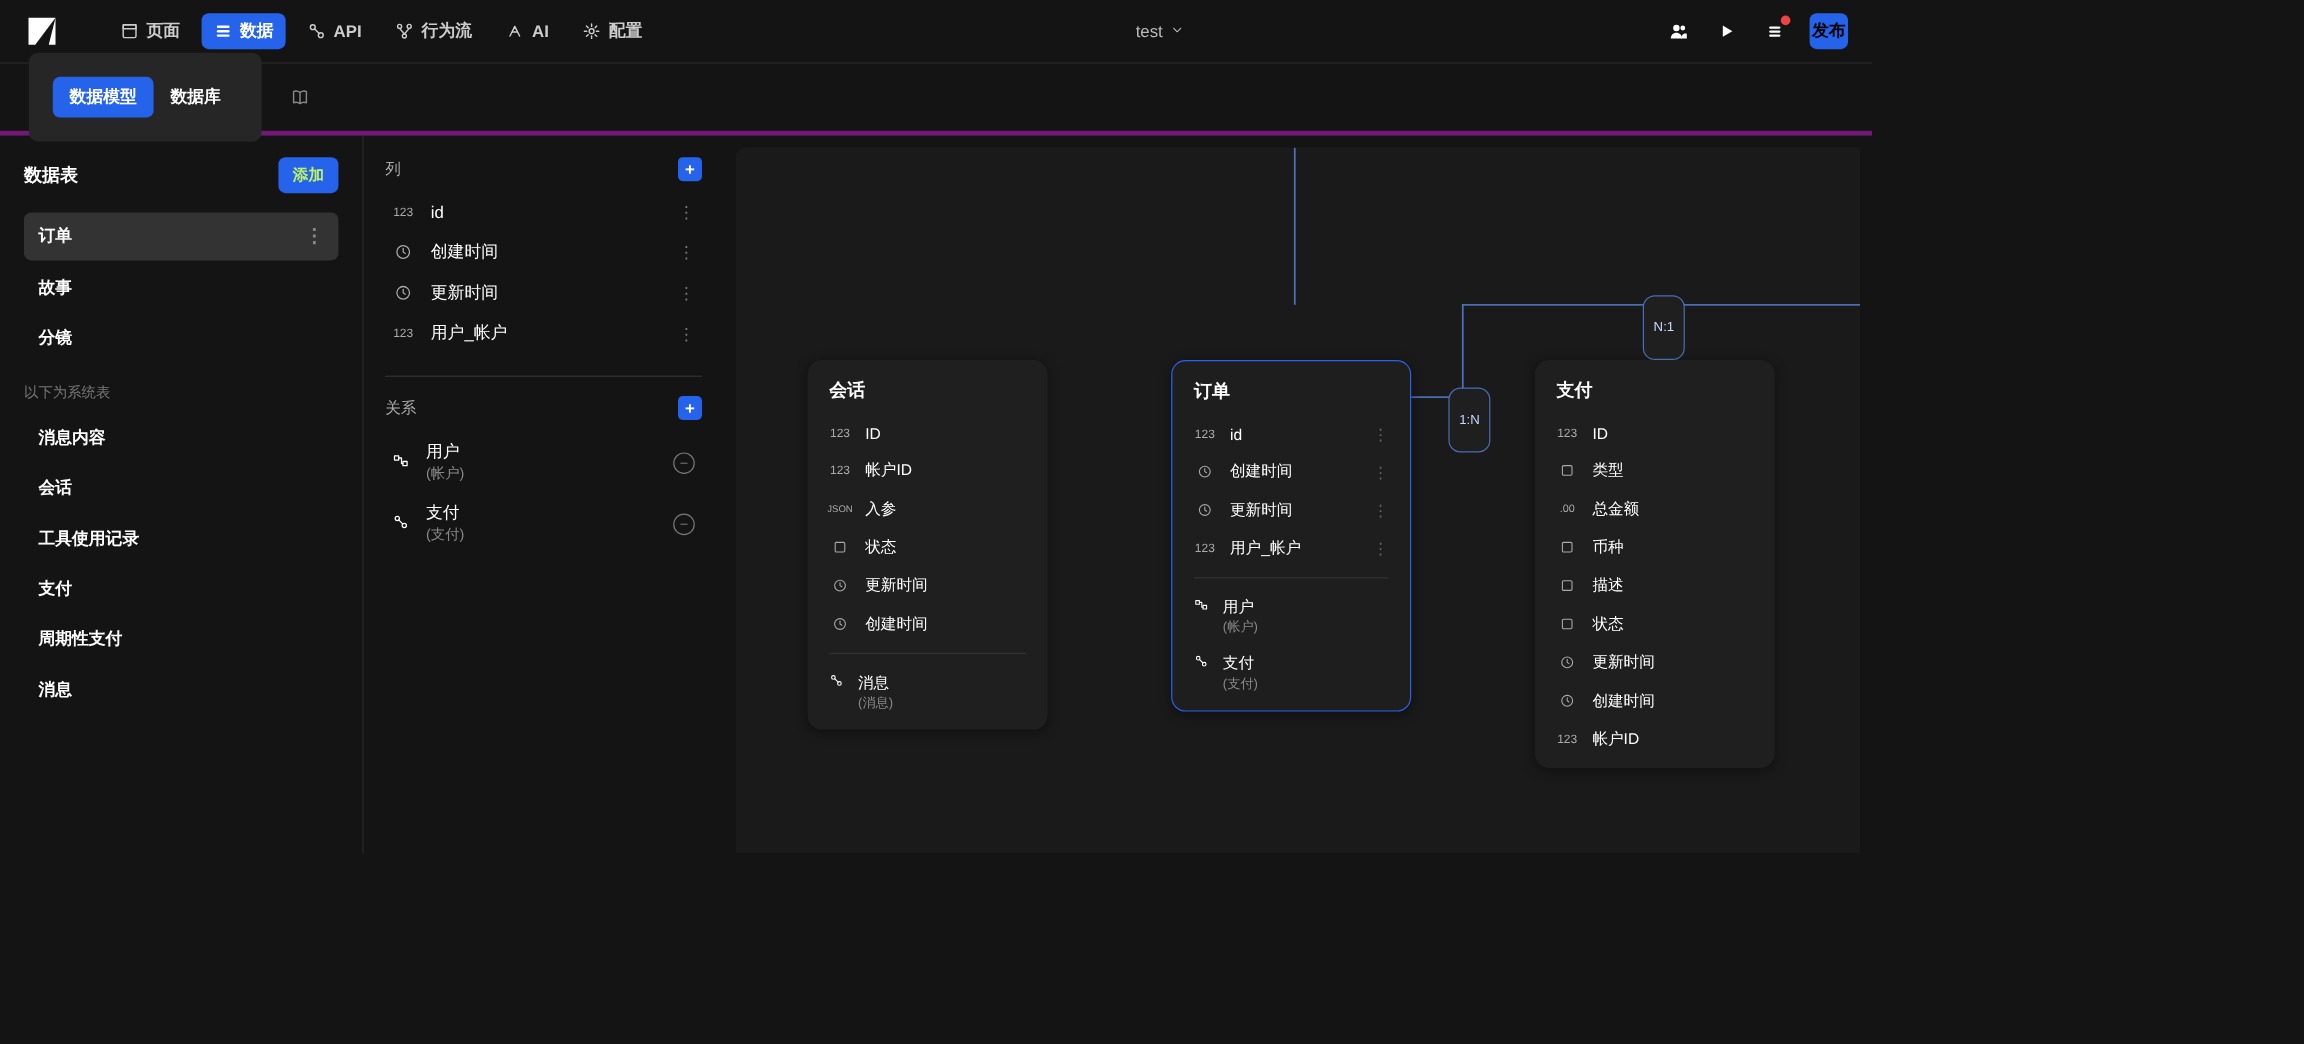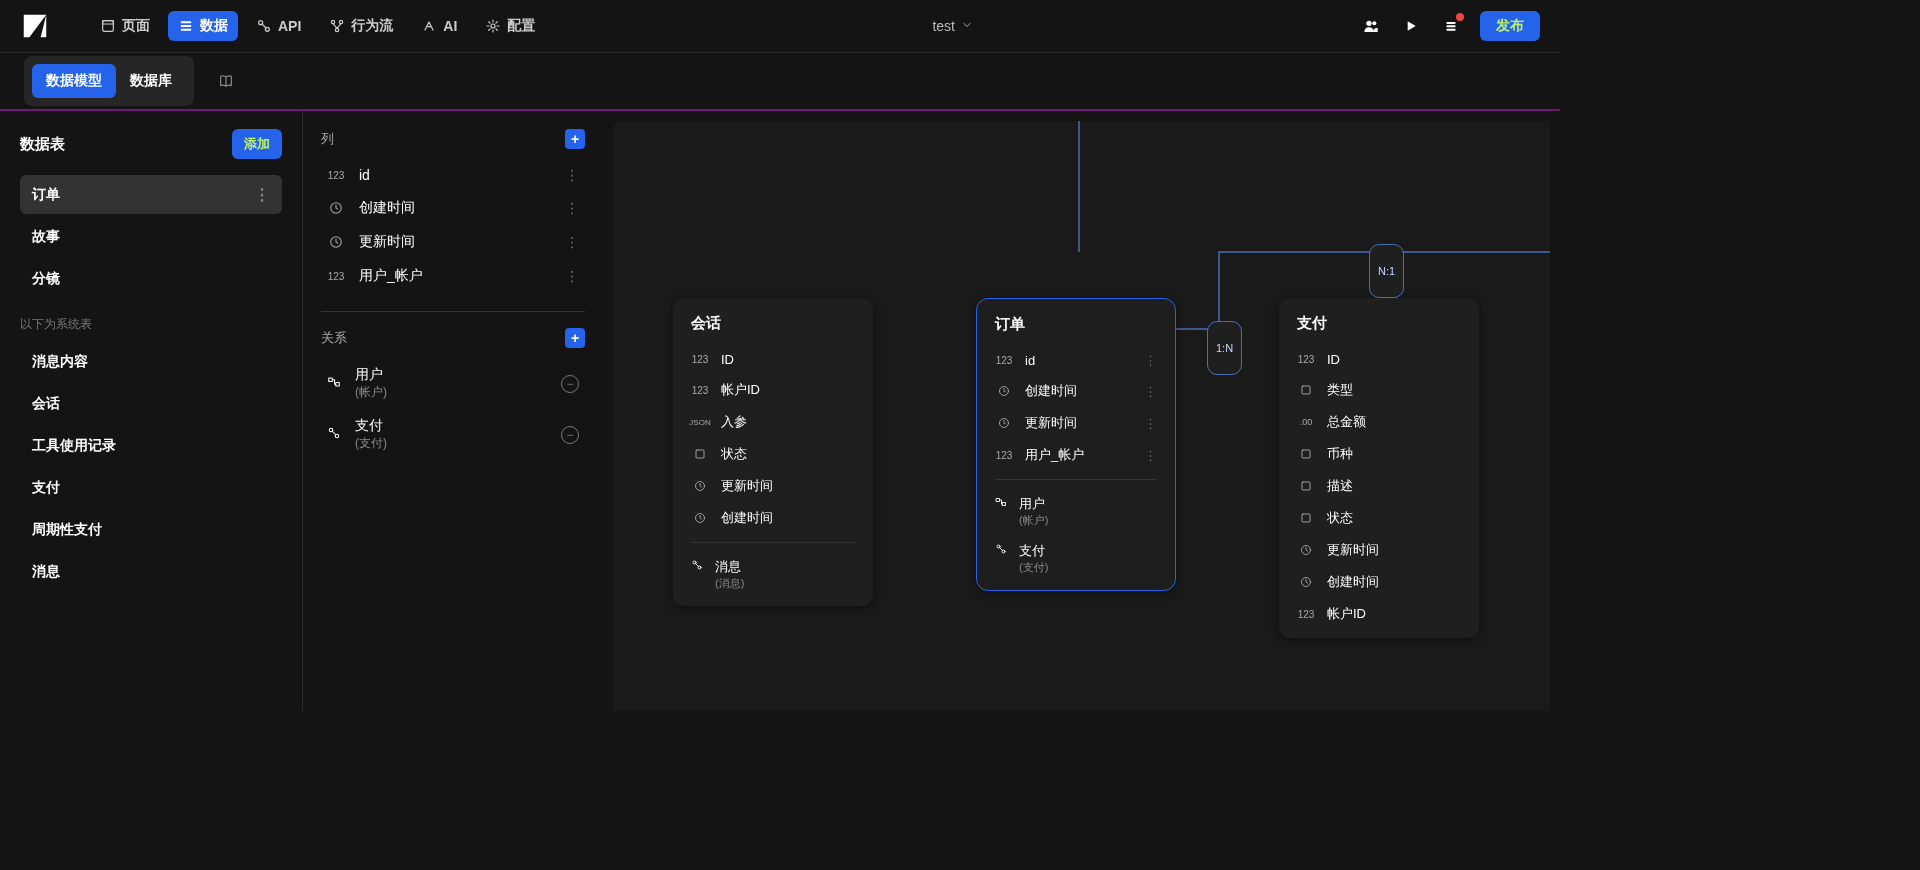--- a/index.html
+++ b/index.html
@@ -47,50 +47,50 @@
   cursor: pointer;
 }
 .topbar-right { display: flex; align-items: center; gap: 18px; }
 .topbar-right .ico-btn { width: 22px; height: 22px; display: flex; align-items: center; justify-content: center; cursor: pointer; position: relative; }
 .ico-btn .dot {
   position: absolute; top: -2px; right: -2px;
   width: 8px; height: 8px; border-radius: 50%;
   background: #ef4444;
 }
 .publish-btn {
-  background: #2563eb; color: #bef264;
-  padding: 6px 16px; border-radius: 6px;
+  background: #2563eb; color: #000000;
+  padding: 6px 2px; border-radius: 6px;
   font-weight: 600; cursor: pointer;
 }
 
 
 .sub-toolbar {
   height: 56px;
   display: flex; align-items: center;
   padding: 0 24px; gap: 12px;
 }
 .segmented {
   display: flex; background: #262626;
-  border-radius: 8px; padding: 8px; align-items: center;
+  border-radius: 8px; padding: 20px; align-items: center;
 }
 .segmented .seg {
   padding: 8px 14px; border-radius: 6px;
   font-weight: 600; cursor: pointer; color: #fff;
 }
 .segmented .seg.active { background: #2563eb; }
 .book-icon {
   margin-left: 12px; color: #888; cursor: pointer;
   width: 18px; height: 18px; display: flex; align-items: center;
 }
 
 
 .main {
   display: flex;
   height: calc(711px - 53px - 56px);
-  border-top: 2px solid #701a75;
+  border-top: 4px solid #701a75;
 }
 
 
 .left-panel {
   width: 303px;
   padding: 18px 20px;
   border-right: 1px solid #2a2a2a;
   overflow-y: auto;
 }
 .left-header {

